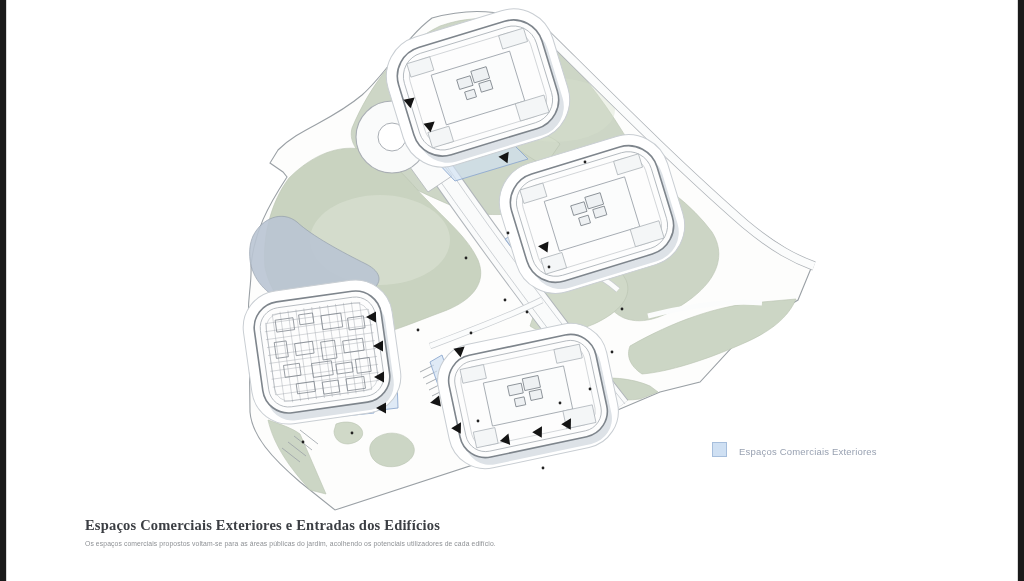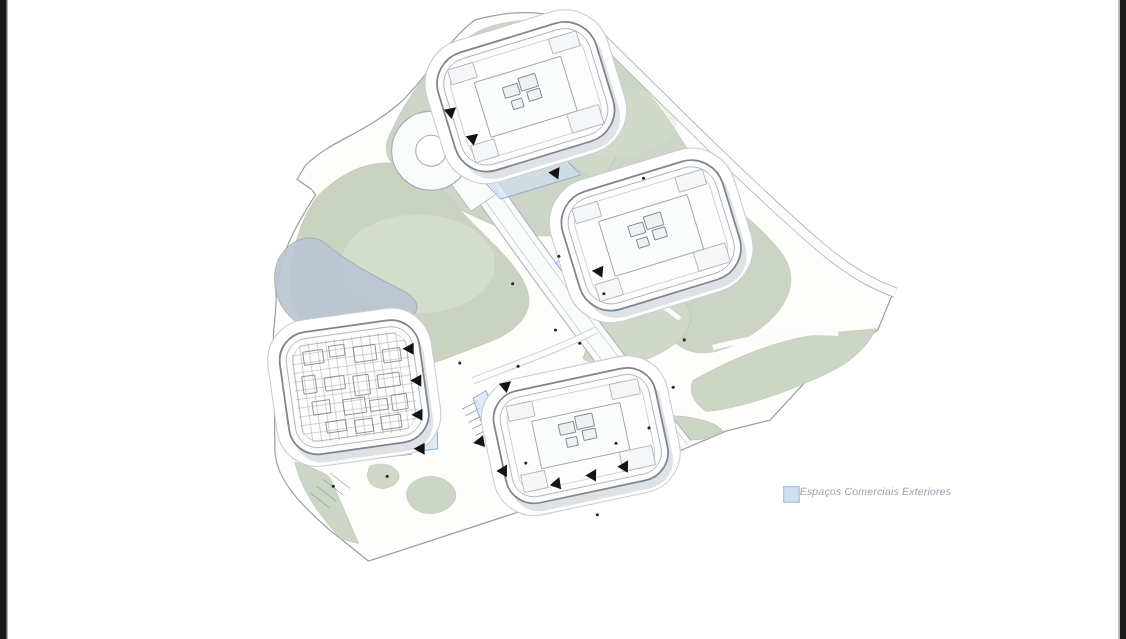--- a/index.html
+++ b/index.html
@@ -3,21 +3,21 @@
 <meta charset="utf-8">
 <style>
   html,body{margin:0;padding:0;background:#ffffff;}
   .stage{position:relative;width:1024px;height:581px;background:#ffffff;overflow:hidden;
          font-family:"Liberation Sans",sans-serif;}
   .edge-bar{position:absolute;top:0;height:581px;background:#1a1a1a;}
   .edge-bar.left{left:0;width:6px;border-right:1px solid #d9d9d9;}
   .edge-bar.right{right:0;width:6px;border-left:1px solid #d9d9d9;}
   .map-svg{position:absolute;left:0;top:0;}
   .legend{position:absolute;left:712px;top:442px;display:flex;flex-direction:column;gap:7px;}
-  .legend-row{display:flex;align-items:flex-start;gap:0;font-style:italic;}
+  .legend-row{display:flex;align-items:flex-end;gap:12px;}
   .legend-swatch-square{width:13px;height:13px;background:#cfe0f3;border:1px solid #a6bedc;}
   .legend-label{font-size:9.5px;color:#98a1b1;letter-spacing:.2px;}
   .caption{position:absolute;left:85px;top:517px;width:600px;}
   .caption h1{margin:0;font-family:"Liberation Serif",serif;font-weight:bold;
               font-size:14.5px;color:#3b3e43;letter-spacing:.2px;}
   .caption p{margin:6px 0 0 0;font-size:6.8px;color:#8e9195;letter-spacing:.1px;}
 </style>
 </head>
 <body>
 
@@ -239,14 +239,18 @@
       </g>
   </svg>
 
   <div class="legend">
     <div class="legend-row">
       <span class="legend-swatch-square" id="sw-square" style="background: rgb(207, 224, 243); border-color: rgb(166, 190, 220);"></span>
       <span class="legend-label">Espaços Comerciais Exteriores</span>
     </div>
   </div>
 
+  <div class="caption">
+    <h1>Espaços Comerciais Exteriores e Entradas dos Edifícios</h1>
+    <p>Os espaços comerciais propostos voltam-se para as áreas públicas do jardim, acolhendo os potenciais utilizadores de cada edifício.</p>
+  </div>
 
 </div>
 
 </body></html>

